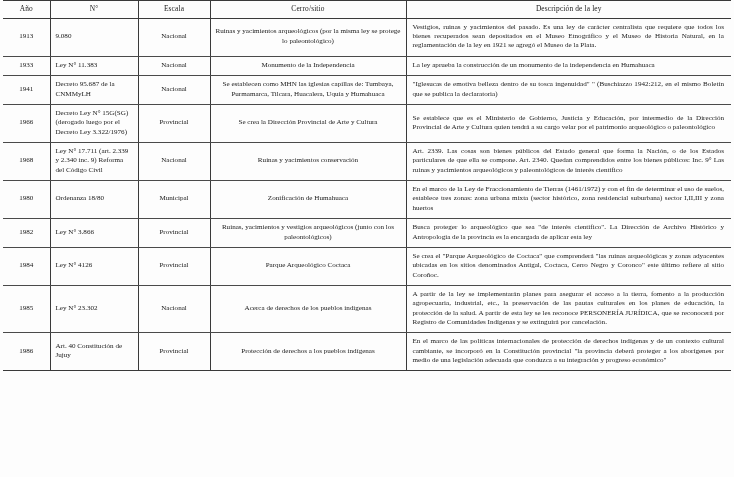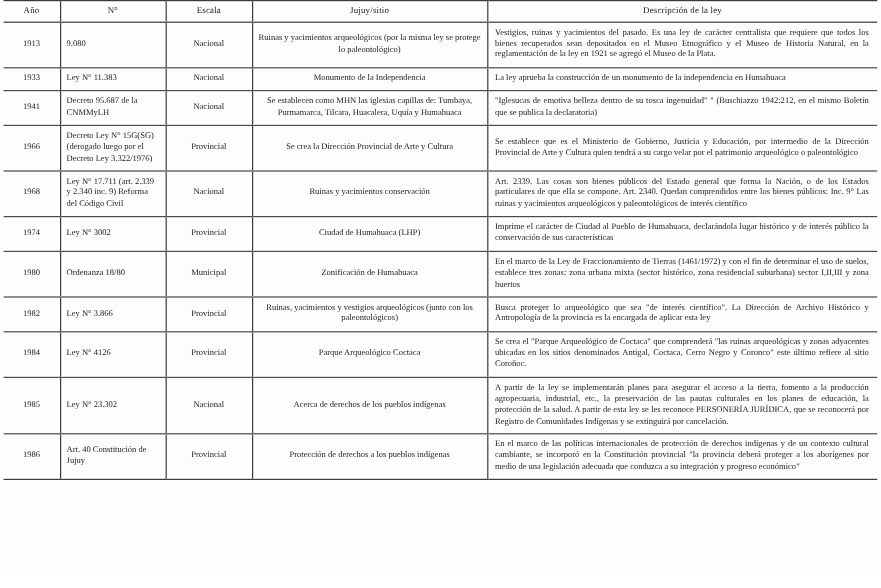--- a/index.html
+++ b/index.html
@@ -76,21 +76,21 @@
         <col class="c-num">
         <col class="c-escala">
         <col class="c-bien">
         <col class="c-desc">
     </colgroup>
     <thead>
       <tr>
         <th>Año</th>
         <th>N°</th>
         <th>Escala</th>
-        <th>Jujuy/sitio</th>
+        <th>Cerro/sitio</th>
         <th>Descripción de la ley</th>
       </tr>
     </thead>
     <tbody id="table-body">
         <tr>
           <td class="col-anio">1913</td>
           <td class="col-num">9.080</td>
           <td class="col-escala">Nacional</td>
           <td class="col-bien">Ruinas y yacimientos arqueológicos (por la misma ley se protege lo paleontológico)</td>
           <td class="col-desc">Vestigios, ruinas y yacimientos  del pasado.  Es una ley de carácter centralista que requiere que todos los bienes recuperados sean depositados en el Museo Etnográfico y el Museo de Historia Natural, en la reglamentación de la ley en 1921 se agregó el Museo de la Plata.</td>
@@ -115,27 +115,20 @@
           <td class="col-escala">Provincial</td>
           <td class="col-bien">Se crea la Dirección Provincial de Arte y Cultura</td>
           <td class="col-desc">Se establece que es el Ministerio de Gobierno, Justicia y Educación, por intermedio de la Dirección Provincial de Arte y Cultura quien tendrá a su cargo velar por el patrimonio arqueológico o paleontológico</td>
         </tr>
         <tr>
           <td class="col-anio">1968</td>
           <td class="col-num">Ley N° 17.711 (art. 2.339 y 2.340 inc. 9) Reforma del Código Civil</td>
           <td class="col-escala">Nacional</td>
           <td class="col-bien">Ruinas y yacimientos conservación</td>
           <td class="col-desc">Art. 2339. Las cosas son bienes públicos del Estado general que forma la Nación, o de los Estados particulares de que ella se compone. Art. 2340. Quedan comprendidos entre los bienes públicos: Inc. 9° Las ruinas y yacimientos arqueológicos y paleontológicos de interés científico</td>
-        </tr>
-        <tr>
-          <td class="col-anio">1974</td>
-          <td class="col-num">Ley N° 3002</td>
-          <td class="col-escala">Provincial</td>
-          <td class="col-bien">Ciudad de Humahuaca (LHP)</td>
-          <td class="col-desc">Imprime el carácter de Ciudad al Pueblo de Humahuaca, declarándola lugar histórico y de interés público la conservación de sus características</td>
         </tr>
         <tr>
           <td class="col-anio">1980</td>
           <td class="col-num">Ordenanza 18/80</td>
           <td class="col-escala">Municipal</td>
           <td class="col-bien">Zonificación de Humahuaca</td>
           <td class="col-desc">En el marco de la Ley de Fraccionamiento de Tierras (1461/1972) y con el fin de determinar el uso de suelos, establece tres zonas: zona urbana mixta (sector histórico, zona residencial suburbana) sector I,II,III y zona huertos</td>
         </tr>
         <tr>
           <td class="col-anio">1982</td>

